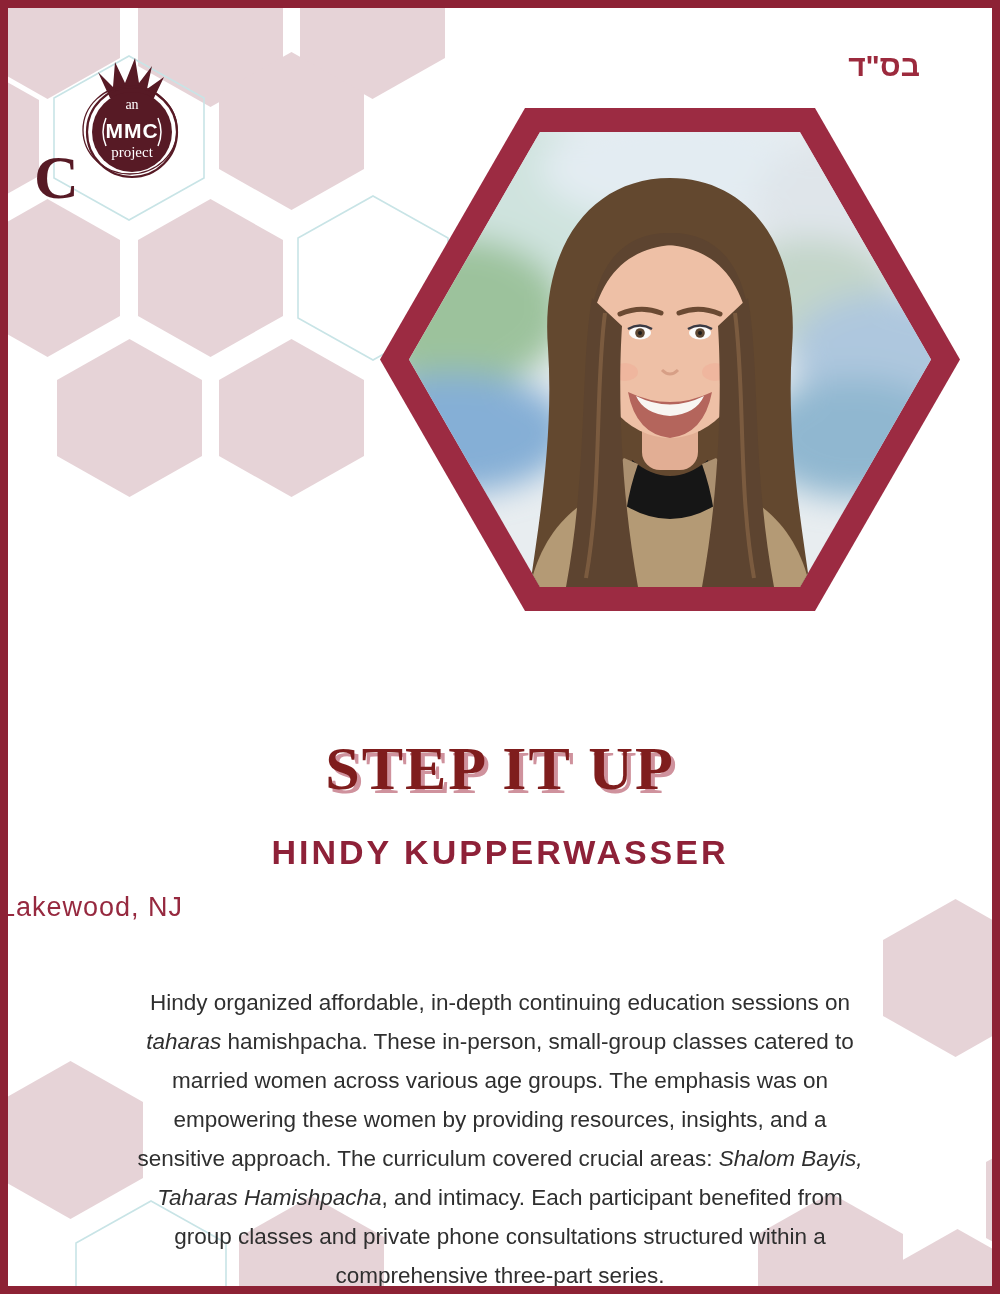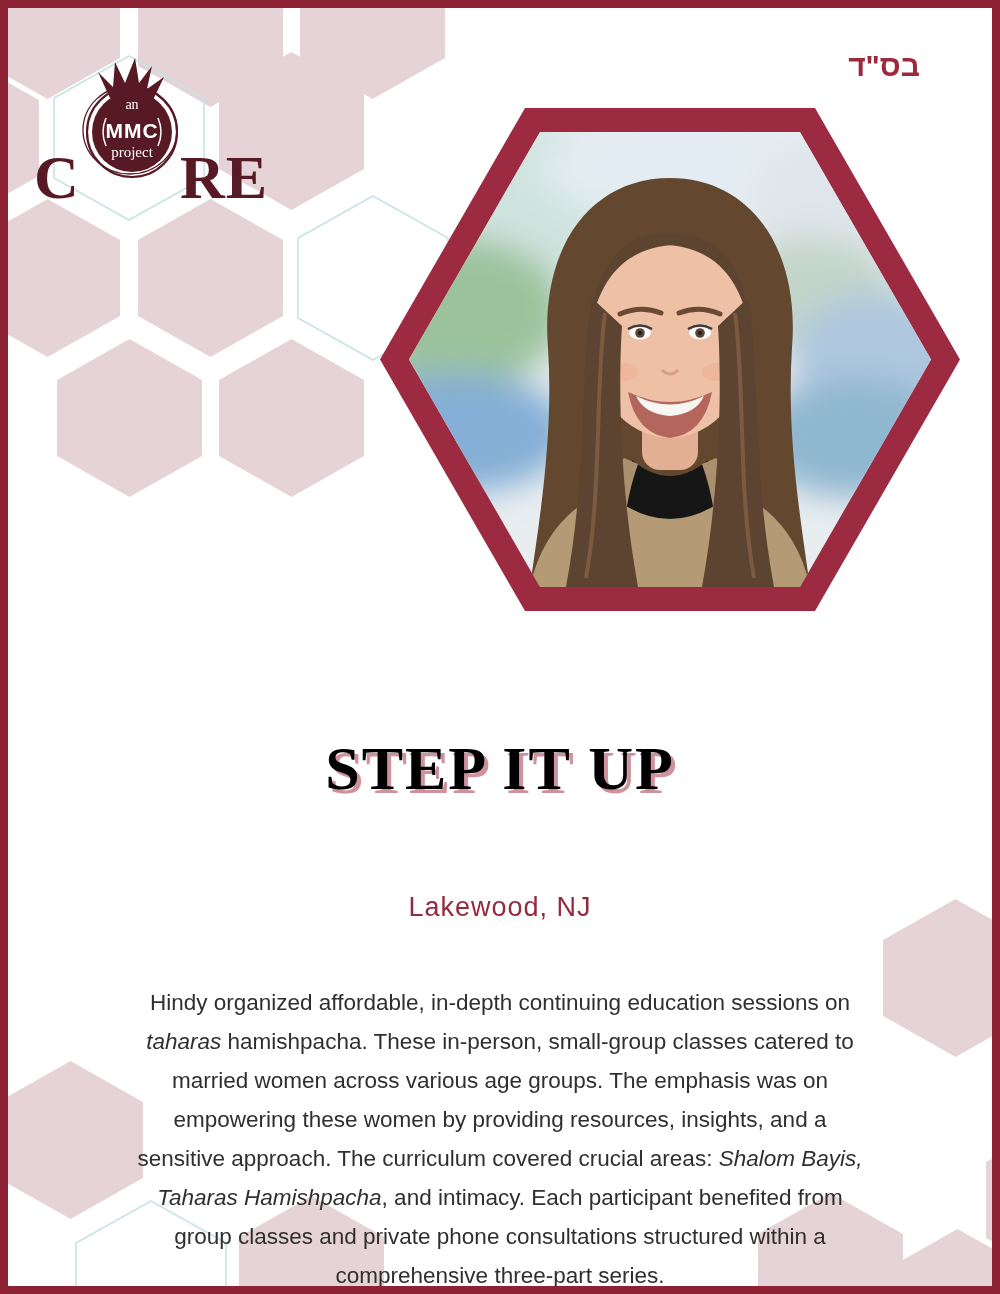--- a/index.html
+++ b/index.html
@@ -43,32 +43,32 @@
     font-size:30px;font-weight:bold;color:#9c2a3d;
   }
   
   .portrait{position:absolute;left:380px;top:108px;width:580px;height:503px;z-index:4;}
   
   .title{
     position:absolute;left:0;top:733px;width:100%;
     text-align:center;z-index:5;
     font-family:"Liberation Serif", serif;
     font-weight:bold;font-size:62px;letter-spacing:2px;
-    color:#000000;
+    color:#7f1d1d;
     text-shadow:4px 4px 0 #cf929d;
   }
   .name{
     position:absolute;left:0;top:833px;width:100%;
     text-align:center;z-index:5;
     font-weight:bold;font-size:34px;letter-spacing:3px;
     color:#8e2138;
   }
   .loc{
     position:absolute;left:0;top:892px;width:100%;
-    text-align:center;z-index:5;
+    z-index:5;
     font-size:27px;font-weight:400;letter-spacing:1px;
     color:#96293f;
   }
   .bio{
     position:absolute;left:130px;top:960px;width:740px;
     text-align:center;z-index:5;
     font-size:22.5px;line-height:39px;
     color:#2f2f2f;
   }
   .bio i{font-style:italic;}
@@ -112,21 +112,20 @@
       <path d="M32,42 L20,16 L35,31 L37,6 L47,27 L57,2 L61,27 L74,10 L69,33 L86,21 L75,44 Z" fill="#571a25"></path>
       <circle cx="54" cy="76" r="40" fill="#571a25"></circle>
       <circle cx="54" cy="76" r="45" fill="none" stroke="#571a25" stroke-width="2.2"></circle>
       <ellipse cx="52" cy="74" rx="47" ry="44" fill="none" stroke="#571a25" stroke-width="1.3"></ellipse>
       <path d="M28,62 Q22,76 28,90" stroke="#ffffff" stroke-width="1.5" fill="none"></path>
       <path d="M80,62 Q86,76 80,90" stroke="#ffffff" stroke-width="1.5" fill="none"></path>
       <text x="54" y="53" text-anchor="middle" font-family="Liberation Serif, serif" font-size="14" fill="#ffffff">an</text>
       <text x="54" y="82" text-anchor="middle" font-family="Liberation Sans, sans-serif" font-weight="bold" font-size="21" letter-spacing="1" fill="#ffffff">MMC</text>
       <text x="54" y="101" text-anchor="middle" font-family="Liberation Serif, serif" font-size="15" fill="#ffffff">project</text>
     </svg>
-    <span class="letter re">RE</span>
   </div>
 
   <div class="bsd">בס"ד</div>
 
   <div class="portrait">
     <svg width="580" height="503" viewBox="0 0 580 503">
       <defs>
         <clipPath id="hexclip">
           <polygon points="160,24 420,24 551,251.5 420,479 160,479 29,251.5"></polygon>
         </clipPath>
@@ -178,17 +177,18 @@
 
         <path d="M212,190 C200,260 208,360 186,479 L258,479 C240,380 238,280 242,218 Z" fill="#5d4430"></path>
         <path d="M368,190 C380,260 372,360 394,479 L322,479 C340,380 342,280 338,218 Z" fill="#5d4430"></path>
         <path d="M225,205 C215,280 222,380 206,470" stroke="#93704c" stroke-width="4" fill="none" opacity="0.55"></path>
         <path d="M355,205 C365,280 358,380 374,470" stroke="#93704c" stroke-width="4" fill="none" opacity="0.55"></path>
       </g>
     </svg>
   </div>
 
   <div class="title">STEP IT UP</div>
+  <div class="name">HINDY KUPPERWASSER</div>
   <div class="loc">Lakewood, NJ</div>
   <p class="bio" id="bio"><span>Hindy organized affordable, in-depth continuing education sessions on </span><i>taharas</i><span> hamishpacha. These in-person, small-group classes catered to married women across various age groups. The emphasis was on empowering these women by providing resources, insights, and a sensitive approach. The curriculum covered crucial areas: </span><i>Shalom Bayis, Taharas Hamishpacha</i><span>, and intimacy. Each participant benefited from group classes and private phone consultations structured within a comprehensive three-part series.</span></p>
 
   <div class="frame"></div>
 </div>
 
 </body></html>

